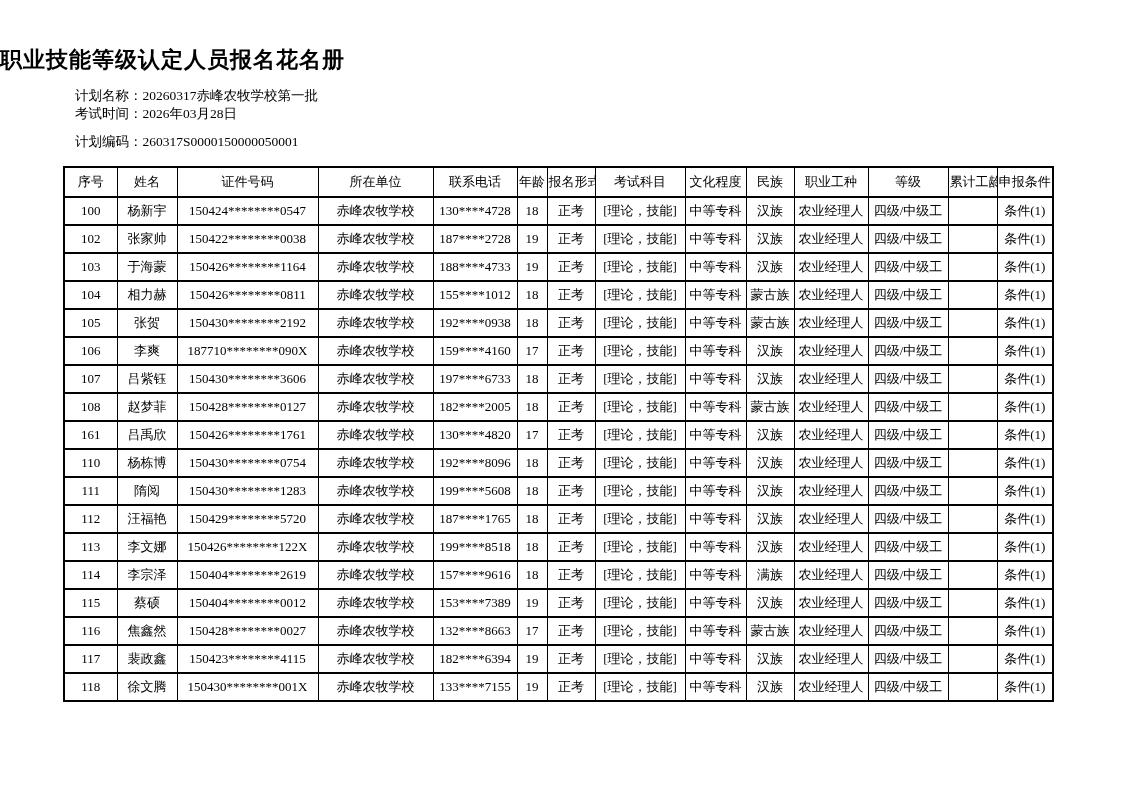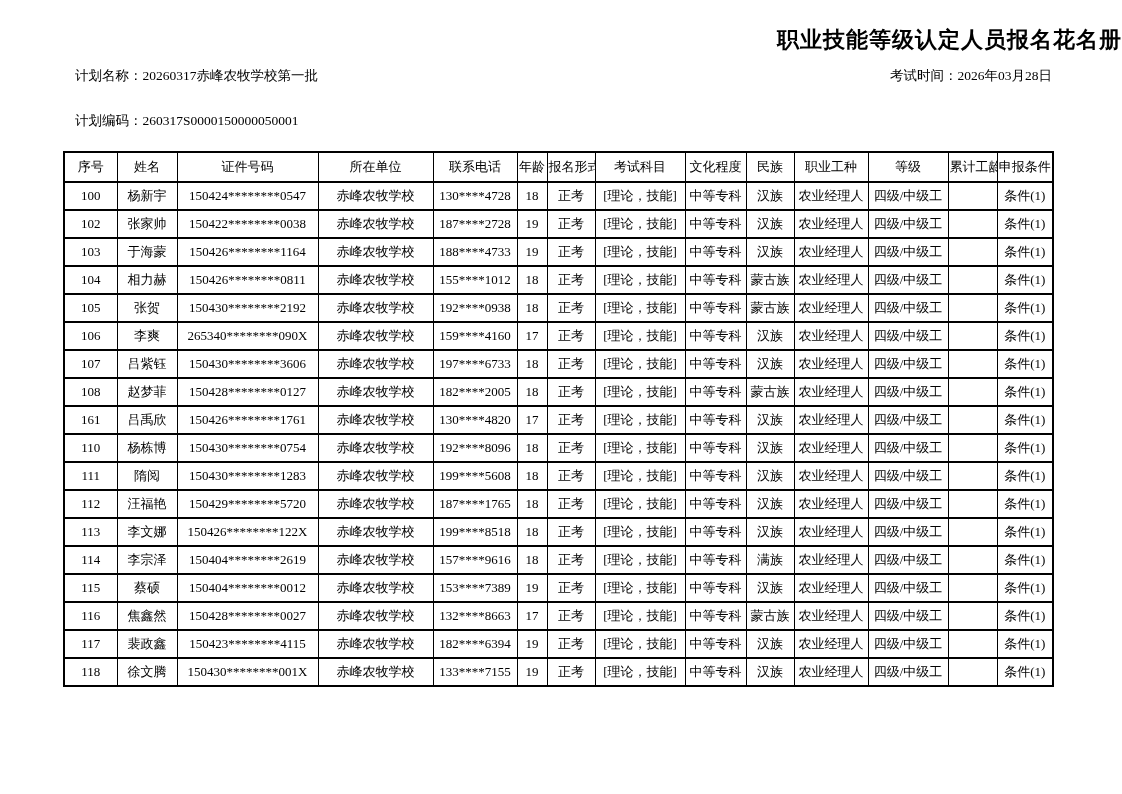--- a/index.html
+++ b/index.html
@@ -11,46 +11,47 @@
   }
   .page {
     position: relative;
     width: 1122px;
     height: 794px;
     background: #ffffff;
     overflow: hidden;
   }
   .doc-title {
     margin: 0;
-    padding-top: 25px;
-    text-align: right;
+    padding-top: 45px;
+    text-align: left;
     font-size: 22px;
     font-weight: bold;
     letter-spacing: 1px;
   }
   .meta {
     width: 989px;
     margin: 12px auto 0 63px;
     font-size: 13.5px;
   }
   .meta-line1 {
     display: flex;
     justify-content: space-between;
     align-items: baseline;
     padding-left: 12px;
+    flex-direction: column;
   }
   .meta-line2 {
-    margin-top: 27px;
+    margin-top: 10px;
     padding-left: 12px;
   }
   table.roster {
     border-collapse: collapse;
     table-layout: fixed;
     width: 989px;
-    margin: 21px 0 0 63px;
+    margin: 15px 0 0 63px;
     border: 2px solid #000;
   }
   table.roster th, table.roster td {
     border-left: 1px solid #000;
     border-right: 1px solid #000;
     border-top: 2px solid #000;
     border-bottom: 2px solid #000;
     text-align: center;
     vertical-align: middle;
     font-size: 13px;
@@ -191,21 +192,21 @@
           <td>中等专科</td>
           <td>蒙古族</td>
           <td>农业经理人</td>
           <td>四级/中级工</td>
           <td></td>
           <td>条件(1)</td>
         </tr>
         <tr>
           <td>106</td>
           <td>李爽</td>
-          <td>265340********090X</td>
+          <td>187710********090X</td>
           <td>赤峰农牧学校</td>
           <td>159****4160</td>
           <td>17</td>
           <td>正考</td>
           <td>[理论，技能]</td>
           <td>中等专科</td>
           <td>汉族</td>
           <td>农业经理人</td>
           <td>四级/中级工</td>
           <td></td>

